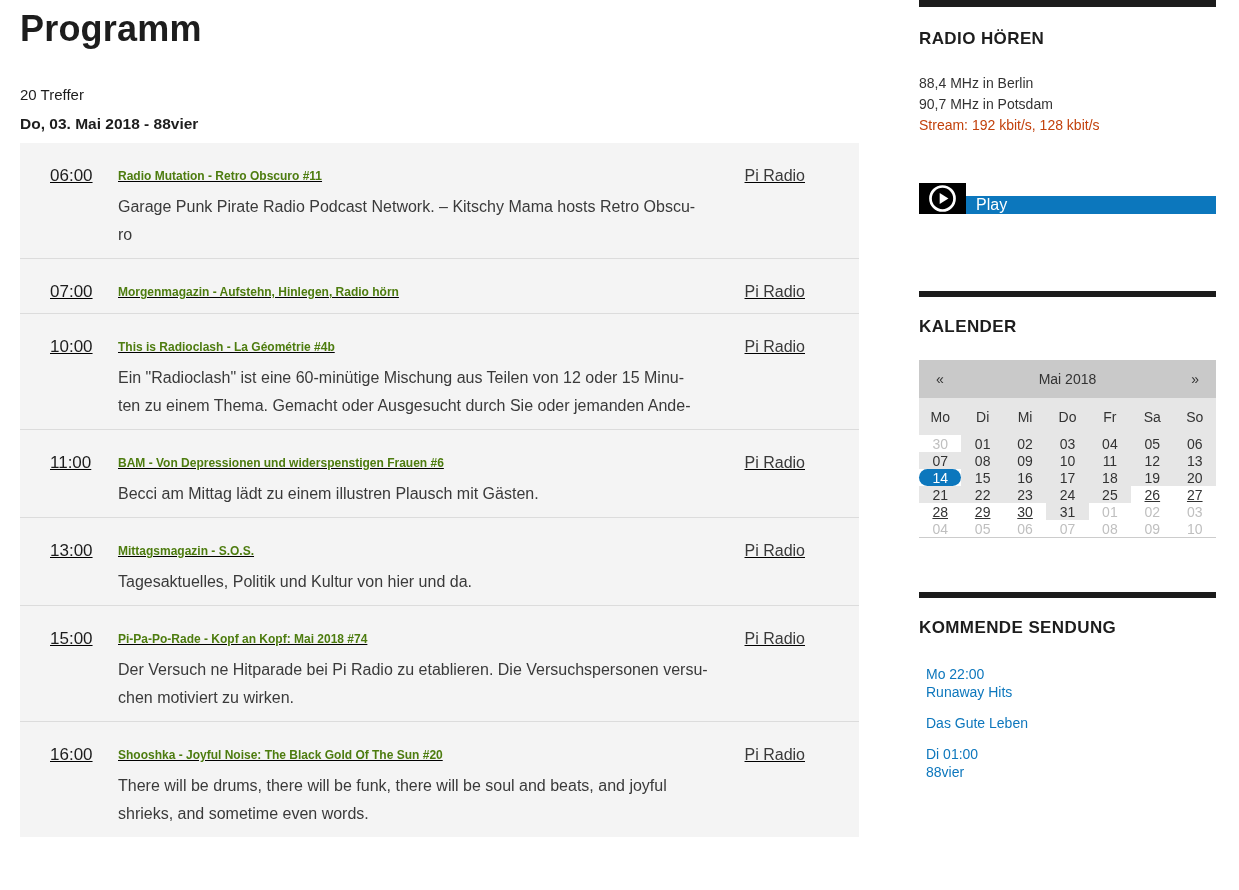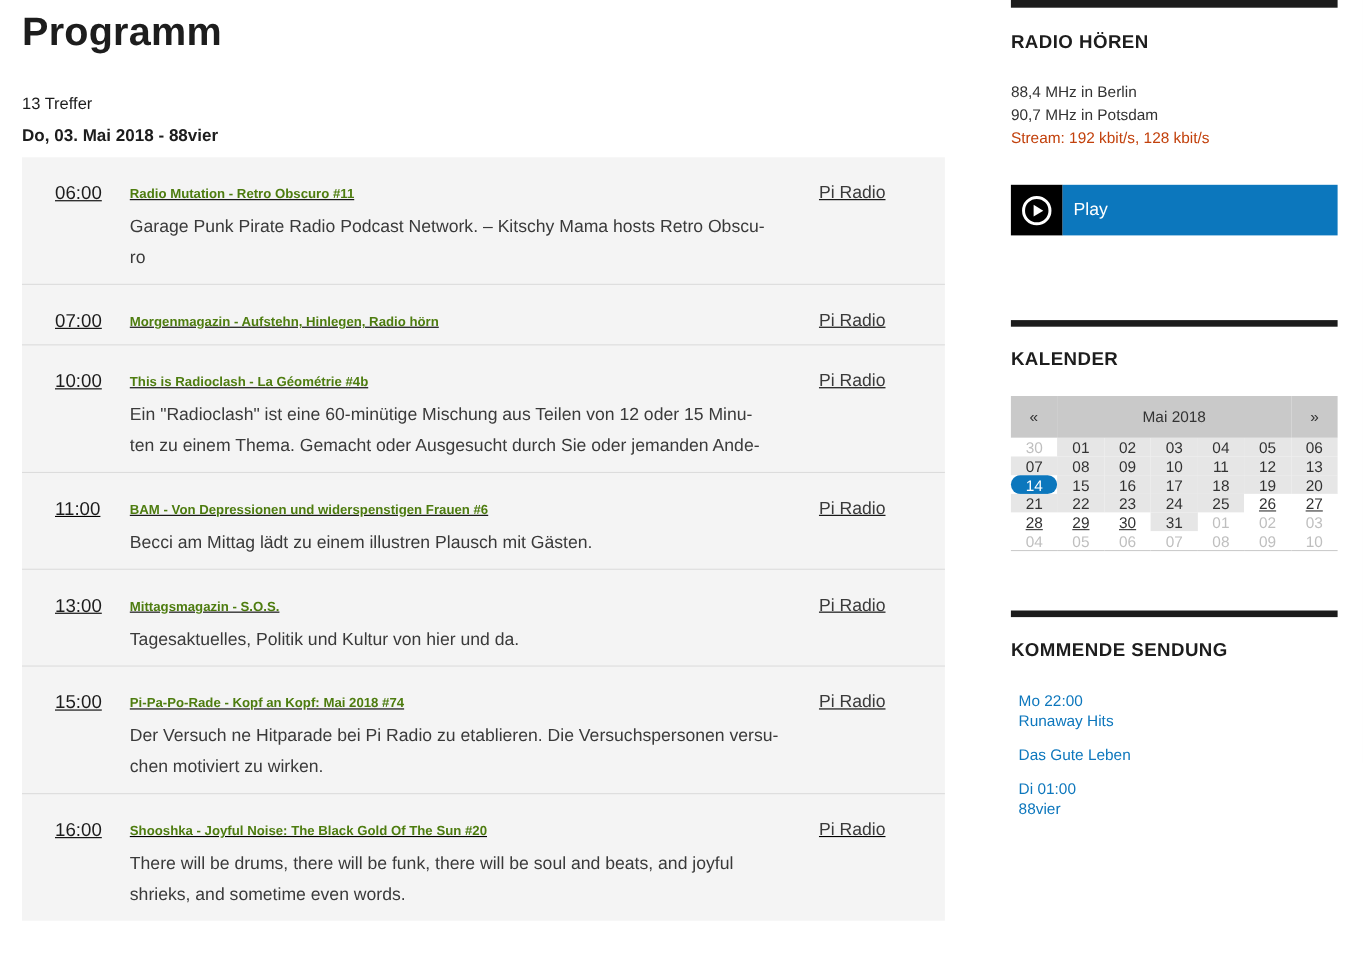--- a/index.html
+++ b/index.html
@@ -23,21 +23,21 @@
   .entry-desc { margin:5px 0 0 68px; width:660px; font-size:16px; line-height:28px; color:#3a3a3a; white-space:pre-line; }
   
   .sidebar { position:absolute; left:919px; top:0; width:297px; }
   .bar { height:7px; background:#1c1c1c; }
   .bar.thin { height:6px; }
   .side-h { font-size:17px; font-weight:700; color:#1d1d1d; letter-spacing:0.4px; margin:0; }
   .h-radio { margin-top:22px; }
   .radio-info { margin-top:24px; }
   .radio-info .line { font-size:14px; line-height:21px; color:#333333; }
   .stream-line { font-size:14px; line-height:21px; color:#c2410c; cursor:pointer; }
-  .play-btn { display:flex; height:46px; margin-top:32px; cursor:pointer; }
+  .play-btn { display:flex; height:46px; margin-top:32px; cursor:pointer;align-items:flex-end; }
   .play-icon-box { width:47px; flex:0 0 47px; background:#000000; display:flex; align-items:center; justify-content:center; }
   .play-label { flex:1; background:#0c77bd; color:#ffffff; font-size:16px; display:flex; align-items:center; padding-left:10px; }
   .bar2 { margin-top:77px; }
   .h-kal { margin-top:20px; }
   .cal { width:100%; border-collapse:collapse; table-layout:fixed; margin-top:23px; font-size:14px; border-bottom:1px solid #cccccc; }
   .cal th, .cal td { padding:0; }
   .cal tr.nav th { background:#c9c9c9; height:38px; font-weight:400; color:#333333; }
   .cal th.prev { text-align:left; padding-left:17px; cursor:pointer; }
   .cal th.next { text-align:right; padding-right:17px; cursor:pointer; }
   .cal th.month { text-align:center; }
@@ -50,21 +50,21 @@
   .h-kom { margin-top:20px; }
   .upcoming { margin-top:27px; }
   .up-item { margin-bottom:13px; padding-left:7px; cursor:pointer; }
   .up-time, .up-name { font-size:14px; line-height:18px; color:#0d77bd; }
 </style>
 </head>
 <body>
 
 <div class="main">
   <h1 class="page-title">Programm</h1>
-  <div class="results-count">13 Treffer</div>
+  <div class="results-count">20 Treffer</div>
   <div class="date-heading">Do, 03. Mai 2018 - 88vier</div>
 
   <div class="program-list">
 
     <div class="entry">
       <div class="entry-head">
         <div class="entry-time">06:00</div>
         <a class="entry-title">Radio Mutation - Retro Obscuro #11</a>
         <div class="entry-station">Pi Radio</div>
       </div>
@@ -153,20 +153,29 @@
   <div class="bar thin bar2"></div>
   <h2 class="side-h h-kal">KALENDER</h2>
 
   <table class="cal">
     <thead>
       <tr class="nav">
         <th class="prev">«</th>
         <th class="month" colspan="5">Mai 2018</th>
         <th class="next">»</th>
       </tr>
+      <tr class="daynames">
+        <th>Mo</th>
+        <th>Di</th>
+        <th>Mi</th>
+        <th>Do</th>
+        <th>Fr</th>
+        <th>Sa</th>
+        <th>So</th>
+      </tr>
     </thead>
     <tbody>
       <tr>
         <td class="cal-cell om">30</td>
         <td class="cal-cell">01</td>
         <td class="cal-cell">02</td>
         <td class="cal-cell">03</td>
         <td class="cal-cell">04</td>
         <td class="cal-cell">05</td>
         <td class="cal-cell">06</td>

